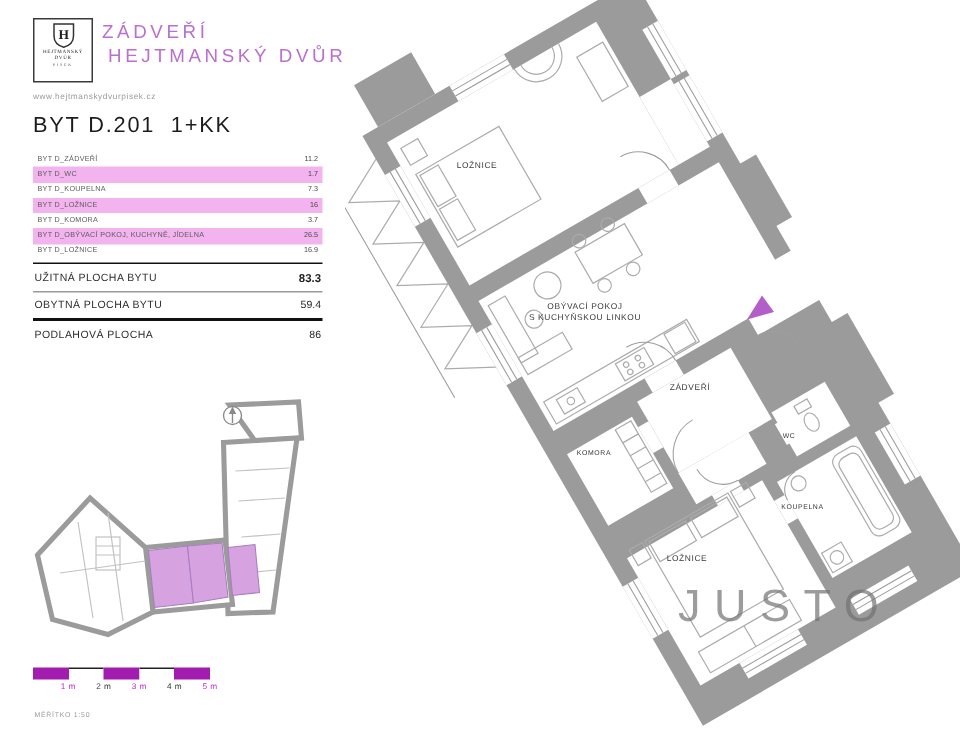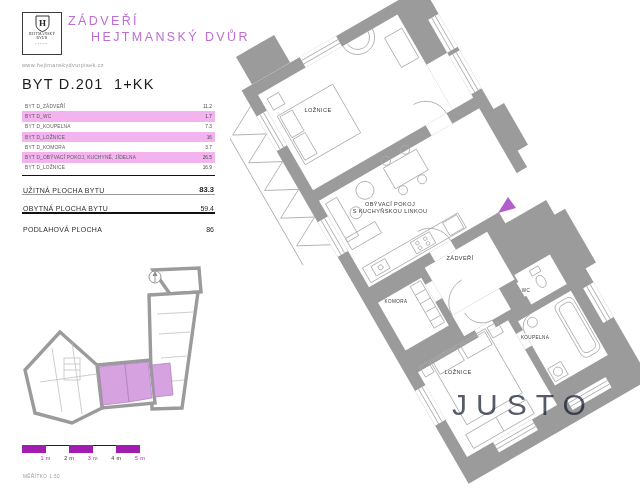--- a/index.html
+++ b/index.html
@@ -6,36 +6,36 @@
   .page{position:relative;width:640px;height:489px;background:#fff;overflow:hidden;
         font-family:"Liberation Sans",sans-serif;color:#222;}
   .abs{position:absolute;}
 
   
   .logo{left:22px;top:12px;width:40px;height:43px;border:1.2px solid #3a3a3a;
         display:flex;flex-direction:column;align-items:center;padding-top:2px;box-sizing:border-box;}
   .logo-name{font-family:"Liberation Serif",serif;font-size:3.4px;letter-spacing:.4px;color:#222;line-height:4px;text-align:center;}
   .logo-city{font-family:"Liberation Serif",serif;font-size:2.6px;letter-spacing:1.2px;color:#555;margin-top:1.5px;}
   .brand{left:68px;top:13px;font-size:12.5px;letter-spacing:2.4px;color:var(--brand);line-height:16px;font-weight:400;}
-  .brand .l2{margin-left:23px;}
+  .brand .l2{margin-left:4px;}
   .website{left:22px;top:62px;font-size:5.5px;letter-spacing:.4px;color:#9a9a9a;}
   .unit-title{left:22px;top:76px;font-size:14.5px;letter-spacing:1.2px;color:#1c1c1c;white-space:pre;}
 
   
   .table{left:22px;top:101px;width:193px;}
   .thead{display:flex;justify-content:space-between;align-items:flex-end;border-bottom:.8px solid #cfcfcf;
          padding:0 1px 2px 1px;height:11px;}
   .floor{font-size:8.5px;color:#3d3d3d;letter-spacing:.5px;}
   .area-h{font-size:4.6px;color:#8a8a8a;}
   .arow{display:flex;justify-content:space-between;align-items:center;height:10.3px;padding:0 3px;}
   .arow.hl{background:var(--row-highlight);}
   .alabel{font-size:4.8px;color:#5c5c5c;letter-spacing:.2px;}
   .avalue{font-size:4.8px;color:#4a4a4a;}
   .sum{margin-top:2px;}
-  .sum-row{display:flex;justify-content:space-between;align-items:flex-end;padding:0 1px;}
+  .sum-row{display:flex;justify-content:space-between;align-items:center;padding:0 1px;}
   .sum-row.r1{border-top:1.8px solid #111;height:18px;}
   .sum-row.r2{border-top:.9px solid #9a9a9a;height:17px;}
   .sum-row.r3{border-top:2.6px solid #111;height:19px;}
   .sum-label{font-size:7px;color:#2e2e2e;letter-spacing:.3px;}
   .sum-value{font-size:7px;color:#1f1f1f;}
   .sum-row.r1 .sum-value{font-weight:bold;font-size:7.6px;}
 
   
   .wall{fill:var(--wall-gray);}
   .room{fill:#ffffff;}
@@ -54,21 +54,21 @@
   .sseg{flex:1;box-sizing:border-box;}
   .sseg.p{background:var(--scale-purple);}
   .sseg.w{background:#fff;border-top:1.4px solid #222;}
   .slabels{left:22px;top:455px;width:130px;height:10px;}
   .slabel{position:absolute;transform:translateX(-50%);font-size:5.5px;letter-spacing:.3px;}
   .slabel.m{color:var(--scale-label);}
   .slabel.k{color:#333;}
   .scale-caption{left:23px;top:474px;font-size:4.6px;color:#9a9a9a;letter-spacing:.5px;}
 
   
-  .watermark{left:452px;top:388px;font-size:30px;letter-spacing:9px;color:#0f172a;opacity:.7;font-weight:300;}
+  .watermark{left:452px;top:388px;font-size:30px;letter-spacing:9px;color:#737373;opacity:.7;font-weight:300;}
 </style>
 </head>
 <body>
 
 <div class="page">
 
   <div class="abs logo">
     <svg width="15" height="17" viewBox="0 0 15 17">
       <path d="M1 1 H14 V9 C14 13 11 15.5 7.5 16.5 C4 15.5 1 13 1 9 Z" fill="none" stroke="#333" stroke-width="1"></path>
       <text x="7.5" y="11" text-anchor="middle" font-family="Liberation Serif, serif" font-size="9" font-weight="bold" fill="#222">H</text>

